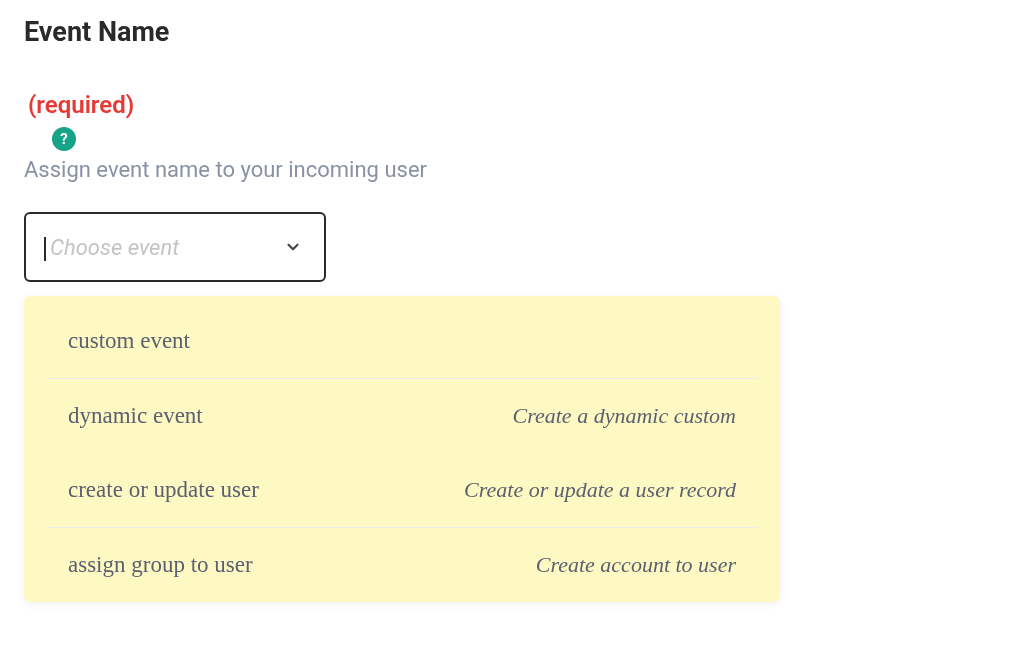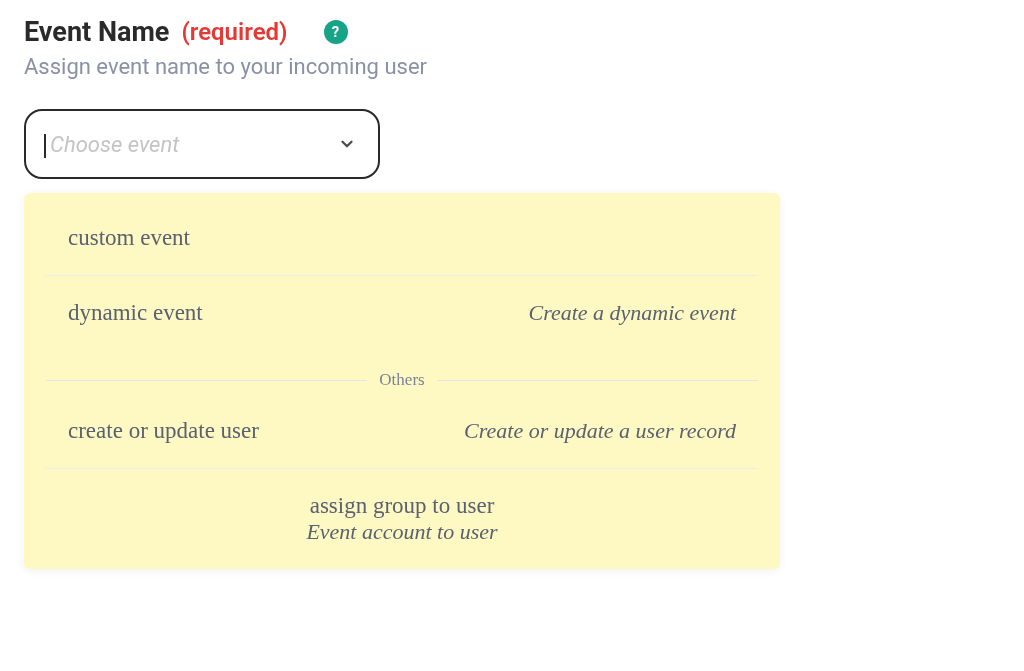--- a/index.html
+++ b/index.html
@@ -9,34 +9,36 @@
     }
     body {
       font-family: -apple-system, BlinkMacSystemFont, "Segoe UI", Roboto, Helvetica, Arial, sans-serif;
       background: #ffffff;
       padding: 16px 24px;
       width: 1024px;
       height: 671px;
     }
     .header-row {
       display: flex;
-      align-items: center;
+      align-items: flex-start;
       gap: 8px;
       margin-bottom: 6px;
+      flex-direction: column;
     }
     .title {
       font-size: 27px;
       font-weight: 700;
       color: #2a2a2a;
     }
     .required {
       font-size: 24px;
       font-weight: 600;
       color: #e53935;
       margin-left: 4px;
+      margin-top: 35px;
     }
     .help-icon {
       display: inline-flex;
       align-items: center;
       justify-content: center;
       width: 24px;
       height: 24px;
       border-radius: 50%;
       background: #17a388;
       color: #ffffff;
@@ -48,24 +50,24 @@
     }
     .subtitle {
       font-size: 22px;
       color: #8891a5;
       margin-bottom: 30px;
     }
     .select-box {
       display: flex;
       align-items: center;
       justify-content: space-between;
-      width: 356px;
+      width: 302px;
       height: 70px;
       border: 2px solid #2a2a2a;
-      border-radius: 18px;
+      border-radius: 6px;
       padding: 0 22px 0 24px;
       cursor: pointer;
       background: #ffffff;
       margin-bottom: 14px;
     }
     .select-placeholder {
       font-size: 22px;
       color: #c4c4c4;
       font-style: italic;
       position: relative;
@@ -98,21 +100,20 @@
       display: flex;
       align-items: center;
       justify-content: space-between;
       padding: 24px 22px;
       cursor: pointer;
       border-bottom: 1px solid #ececec;
       margin: 0 22px;
     }
     .option:last-child {
       border-bottom: none;
-      flex-direction: column;
     }
     .option-name {
       font-size: 23px;
       color: #5a6170;
       font-weight: 400;
     }
     .option-desc {
       font-size: 22px;
       color: #5a6170;
       font-style: italic;
@@ -158,33 +159,28 @@
 </div>
 
 <div class="dropdown">
 
   <div class="option">
     <span class="option-name">custom event</span>
   </div>
 
   <div class="option" style="border-bottom:none;">
     <span class="option-name">dynamic event</span>
-    <span class="option-desc">Create a dynamic event</span>
+    <span class="option-desc">Create a dynamic custom</span>
   </div>
 
-  <div class="section-divider">
-    <div class="divider-line"></div>
-    <span class="section-label">Others</span>
-    <div class="divider-line"></div>
-  </div>
 
 
   <div class="option">
     <span class="option-name">create or update user</span>
     <span class="option-desc">Create or update a user record</span>
   </div>
 
   <div class="option">
     <span class="option-name">assign group to user</span>
-    <span class="option-desc">Event account to user</span>
+    <span class="option-desc">Create account to user</span>
   </div>
 
 </div>
 
 </body></html>

